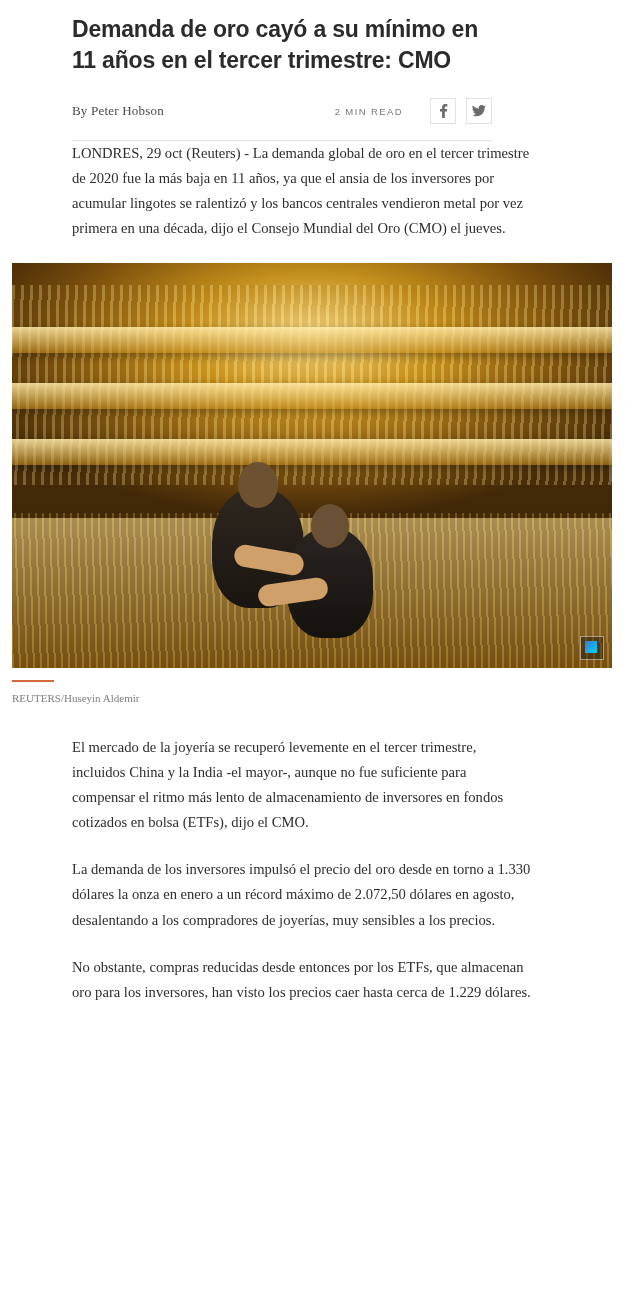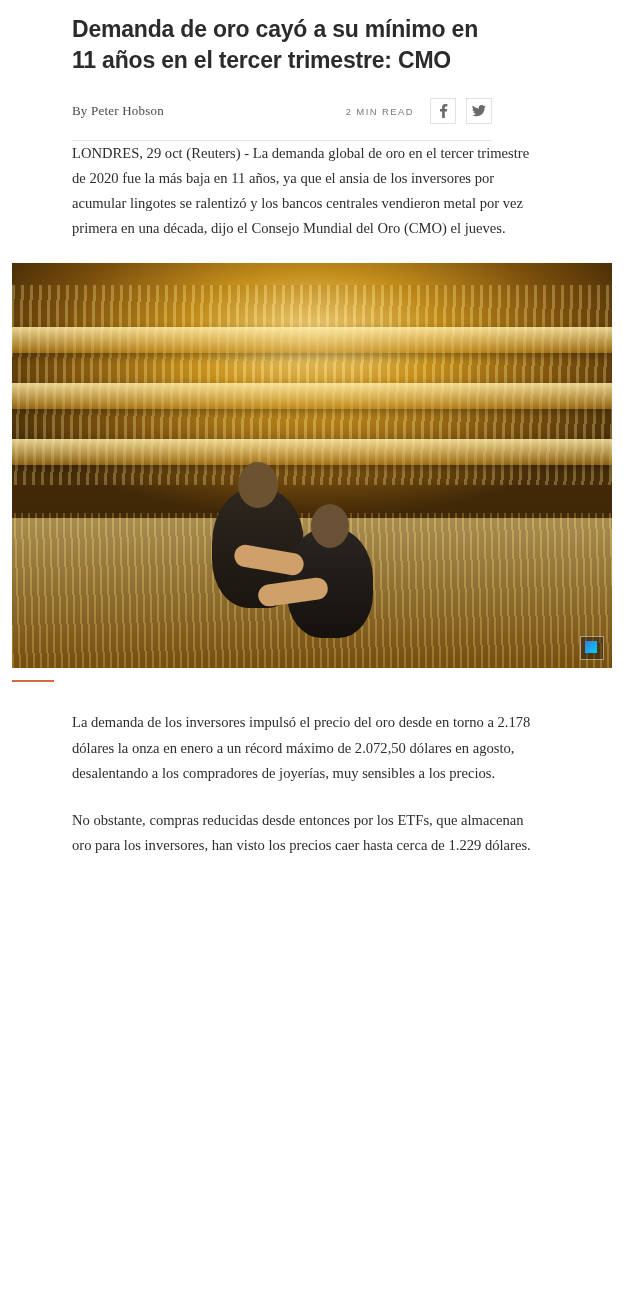--- a/index.html
+++ b/index.html
@@ -46,21 +46,21 @@
   .byline-right {
     display: flex;
     align-items: center;
     gap: 10px;
   }
   .read-time {
     font-family: "Liberation Sans", sans-serif;
     font-size: 9.5px;
     letter-spacing: 1.4px;
     color: #7a7a7a;
-    margin-right: 6px;
+    margin-right: 17px;
   }
   .share-btn {
     width: 26px;
     height: 26px;
     border: 1px solid #e2e2e2;
     background: #ffffff;
     display: flex;
     align-items: center;
     justify-content: center;
     box-sizing: border-box;
@@ -237,21 +237,23 @@
         </div>
       <div class="man man2">
           <span class="head"></span>
         </div>
       <div class="arm arm-a"></div>
       <div class="arm arm-b"></div>
       <div class="photo-credit-badge"></div>
     </div>
     <div class="caption-rule"></div>
     <figcaption>
+      <p class="credit">REUTERS/Huseyin Aldemir</p>
     </figcaption>
   </figure>
 
   <div class="body-col after-figure">
-    <p class="para">La demanda de los inversores impulsó el precio del oro desde en torno a 2.178 dólares la onza en enero a un récord máximo de 2.072,50 dólares en agosto, desalentando a los compradores de joyerías, muy sensibles a los precios.</p>
+    <p class="para">El mercado de la joyería se recuperó levemente en el tercer trimestre, incluidos China y la India -el mayor-, aunque no fue suficiente para compensar el ritmo más lento de almacenamiento de inversores en fondos cotizados en bolsa (ETFs), dijo el CMO.</p>
+    <p class="para">La demanda de los inversores impulsó el precio del oro desde en torno a 1.330 dólares la onza en enero a un récord máximo de 2.072,50 dólares en agosto, desalentando a los compradores de joyerías, muy sensibles a los precios.</p>
     <p class="para">No obstante, compras reducidas desde entonces por los ETFs, que almacenan oro para los inversores, han visto los precios caer hasta cerca de 1.229 dólares.</p>
   </div>
 
 </div>
 
 </body></html>

